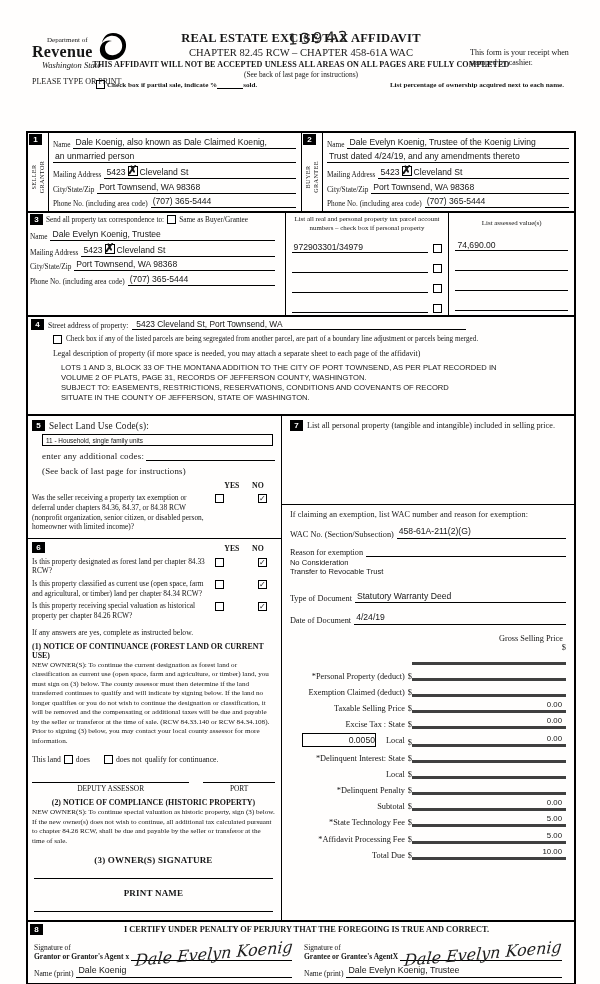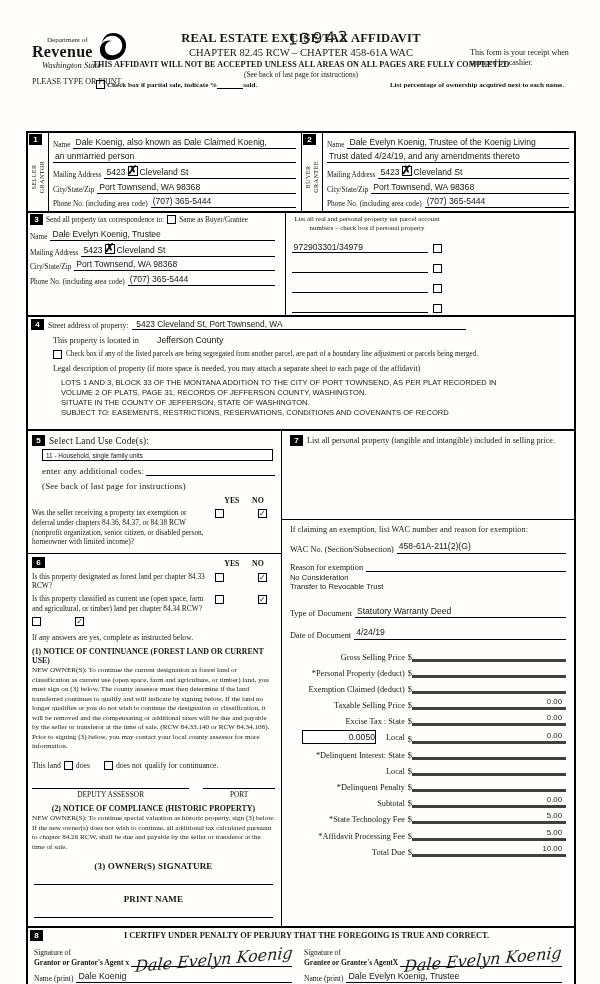--- a/index.html
+++ b/index.html
@@ -269,42 +269,53 @@
         </div>
       <div class="prow">
           <span class="pline"></span>
           <span class="cb"></span>
         </div>
       <div class="prow">
           <span class="pline"></span>
           <span class="cb"></span>
         </div>
     </div>
+    <div class="c3">
+      <div class="colhead" style="margin-top:4px;">List assessed value(s)</div>
+      <div class="prow" style="margin-top:12px;">
+          <span class="pline">74,690.00</span>
+        </div>
+      <div class="prow">
+          <span class="pline"></span>
+        </div>
+      <div class="prow">
+          <span class="pline"></span>
+        </div>
+      <div class="prow">
+          <span class="pline"></span>
+        </div>
+    </div>
   </div>
 
   <div class="s4">
     <div class="s4row1">
       <span class="numbox">4</span>
       <span>Street address of property:</span>
       <span class="val4">5423 Cleveland St, Port Townsend, WA</span>
     </div>
-    <div class="loc">
-      <span>This property is located in</span>
-      <span class="sans">Jefferson County</span>
-    </div>
     <div class="seg">
       <span class="cb"></span>
       <span>Check box if any of the listed parcels are being segregated from another parcel, are part of a boundary line adjustment or parcels being merged.</span>
     </div>
     <div class="legal-lbl">Legal description of property (if more space is needed, you may attach a separate sheet to each page of the affidavit)</div>
     <div class="legal">
       <div>LOTS 1 AND 3, BLOCK 33 OF THE MONTANA ADDITION TO THE CITY OF PORT TOWNSEND, AS PER PLAT RECORDED IN</div>
       <div>VOLUME 2 OF PLATS, PAGE 31, RECORDS OF JEFFERSON COUNTY, WASHINGTON.</div>
+      <div>SUBJECT TO:  EASEMENTS, RESTRICTIONS, RESERVATIONS, CONDITIONS AND COVENANTS OF RECORD</div>
       <div>SITUATE IN THE COUNTY OF JEFFERSON, STATE OF WASHINGTON.</div>
-      <div>SUBJECT TO:  EASEMENTS, RESTRICTIONS, RESERVATIONS, CONDITIONS AND COVENANTS OF RECORD</div>
     </div>
   </div>
 
   <div class="tc">
 
     <div class="lcol">
       <div class="sec5">
         <div class="t5row">
           <span class="numbox">5</span>
           <span>Select Land Use Code(s):</span>
@@ -343,20 +354,21 @@
             </span>
         </div>
         <div class="qrow">
           <span class="qtext">Is this property classified as current use (open space, farm and agricultural, or timber) land per chapter 84.34 RCW?</span>
           <span class="qcbs">
               <span class="cb"></span>
               <span class="cb">✓</span>
             </span>
         </div>
         <div class="qrow">
+          <span class="qtext">Is this property receiving special valuation as historical property per chapter 84.26 RCW?</span>
           <span class="qcbs">
               <span class="cb"></span>
               <span class="cb">✓</span>
             </span>
         </div>
         <div class="ifyes">If any answers are yes, complete as instructed below.</div>
         <div class="n-title left">(1)  NOTICE OF CONTINUANCE  (FOREST LAND OR CURRENT USE)</div>
         <div class="n-body">NEW OWNER(S): To continue the current designation as forest land or classification as current use (open space, farm and agriculture, or timber) land, you must sign on (3) below. The county assessor must then determine if the land transferred continues to qualify and will indicate by signing below. If the land no longer qualifies or you do not wish to continue the designation or classification, it will be removed and the compensating or additional taxes will be due and payable by the seller or transferor at the time of sale. (RCW 84.33.140 or RCW 84.34.108). Prior to signing (3) below, you may contact your local county assessor for more information.</div>
         <div class="thisland">
           <span>This land</span>
@@ -401,21 +413,21 @@
         </div>
         <div class="doc-row" style="margin-top:14px;">
           <span>Type of Document</span>
           <span class="val">Statutory Warranty Deed</span>
         </div>
         <div class="doc-row" style="margin-top:9px;">
           <span>Date of Document</span>
           <span class="val">4/24/19</span>
         </div>
 
-        <div class="mrow" style="margin-top:9px;">
+        <div class="mrow" style="margin-top:9px;flex-direction:column;">
           <span class="mlabel">Gross Selling Price</span>
             <span>$</span>
           <span class="mline"></span>
           </div>
         <div class="mrow">
           <span class="mlabel">*Personal Property (deduct)</span>
             <span>$</span>
           <span class="mline"></span>
           </div>
         <div class="mrow">

